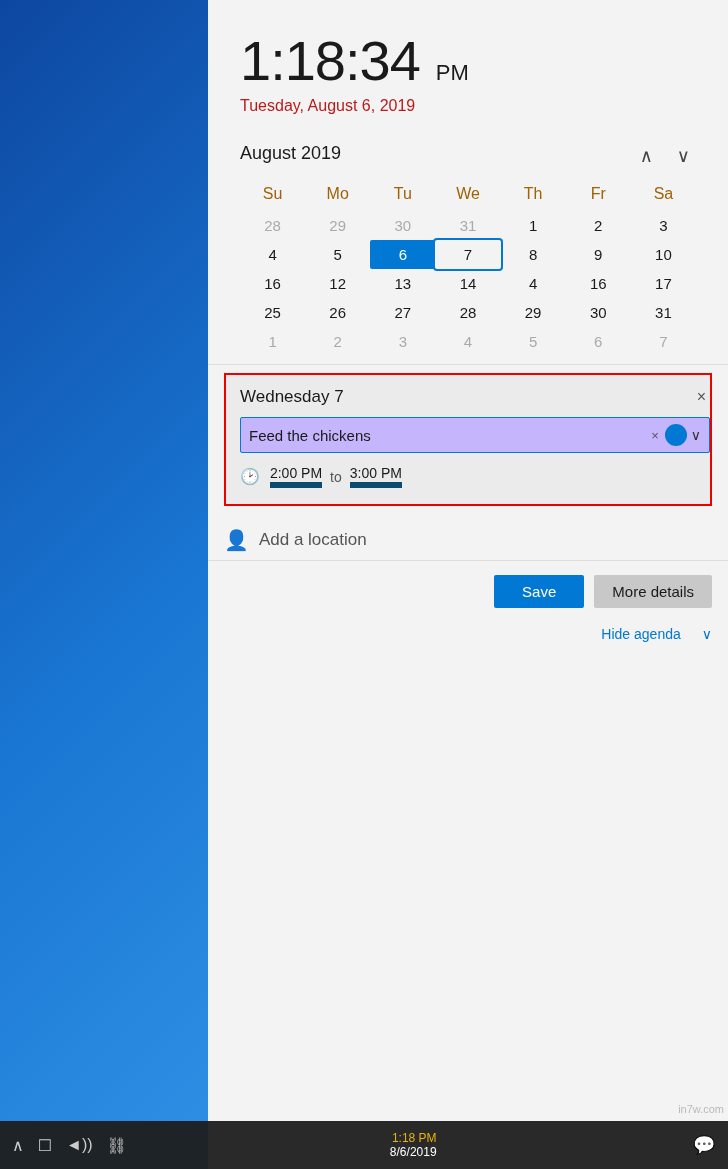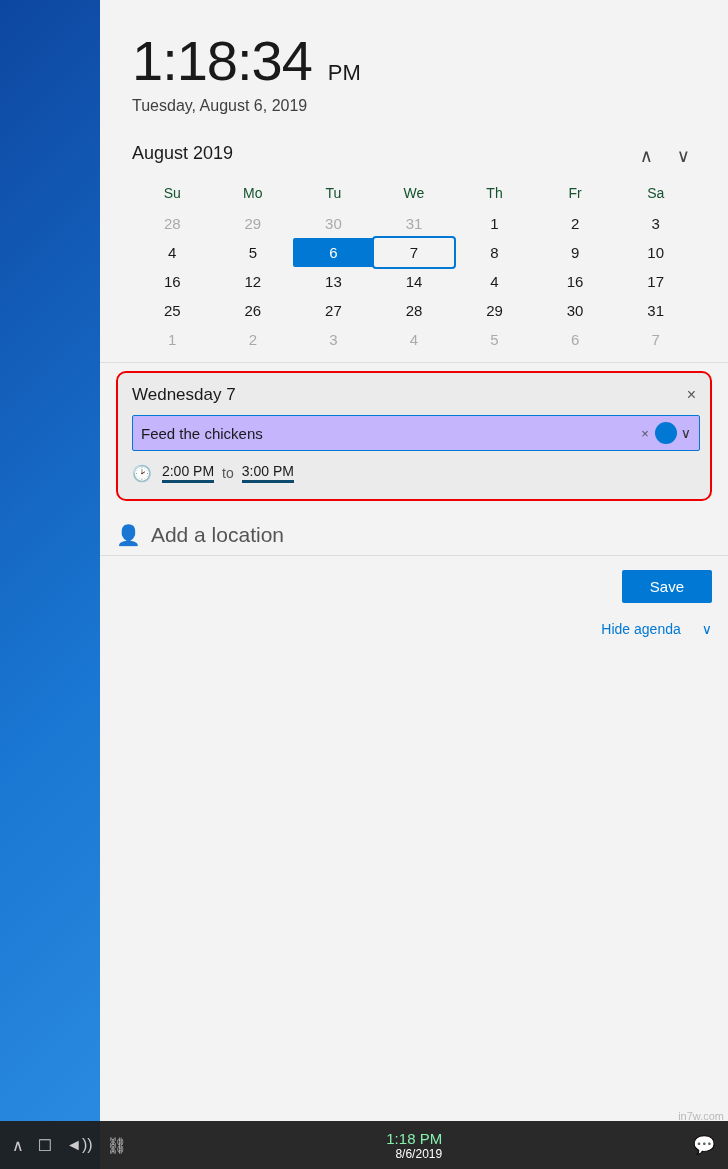--- a/index.html
+++ b/index.html
@@ -18,21 +18,21 @@
       inset: 0;
       background: linear-gradient(135deg, #0d47a1 0%, #1976d2 40%, #42a5f5 100%);
       z-index: 0;
     }
 
     
     .panel {
       position: absolute;
       top: 0;
       right: 0;
-      width: 628px;
+      width: 520px;
       height: 1169px;
       background: #f3f3f3;
       z-index: 1;
       display: flex;
       flex-direction: column;
     }
 
     
     .time-section {
       padding: 28px 32px 16px 32px;
@@ -54,21 +54,21 @@
 
     .time-ampm {
       font-size: 22px;
       font-weight: 300;
       color: #1a1a1a;
       margin-left: 8px;
     }
 
     .date-display {
       font-size: 16px;
-      color: #404040;
+      color: #b91c1c;
       margin-top: 4px;
       font-weight: 400;
     }
 
     
     .calendar-section {
       padding: 12px 32px 8px 32px;
       background: #f3f3f3;
     }
 
@@ -101,23 +101,23 @@
       align-items: center;
       justify-content: center;
     }
 
     .calendar-grid {
       width: 100%;
       border-collapse: collapse;
     }
 
     .calendar-grid th {
-      font-size: 14px;
+      font-size: 16px;
       font-weight: 400;
-      color: #14532d;
+      color: #a16207;
       text-align: center;
       padding: 4px 0 8px 0;
       width: calc(100% / 7);
     }
 
     .calendar-grid td {
       text-align: center;
       padding: 6px 2px;
       font-size: 15px;
       color: #1a1a1a;
@@ -147,22 +147,22 @@
       height: 1px;
       background: #ddd;
       margin: 0 0;
     }
 
     
     .event-popup {
       margin: 0 16px;
       border: 2.5px solid #e00;
       background: #ebebeb;
-      border-radius: 10px;
-      padding: 12px 10px 14px 14px;
+      border-radius: 0;
+      padding: 12px 0 14px 14px;
     }
 
     .event-popup-header {
       display: flex;
       align-items: center;
       justify-content: space-between;
       margin-bottom: 10px;
     }
 
     .event-popup-title {
@@ -235,21 +235,21 @@
 
     .time-icon {
       font-size: 16px;
       color: #555;
       margin-right: 2px;
     }
 
     .time-value {
       font-size: 14px;
       color: #1a1a1a;
-      border-bottom: 3px solid #0c4a6e;
+      border-bottom: 6px solid #0c4a6e;
       padding-bottom: 1px;
       cursor: pointer;
     }
 
     .time-to {
       font-size: 14px;
       color: #555;
     }
 
     
@@ -260,21 +260,21 @@
       gap: 10px;
       border-bottom: 1px solid #ddd;
     }
 
     .location-icon {
       font-size: 20px;
       color: #555;
     }
 
     .location-text {
-      font-size: 21px;
+      font-size: 17px;
       color: #555;
     }
 
     
     .action-row {
       display: flex;
       align-items: center;
       justify-content: flex-end;
       padding: 14px 16px;
       gap: 10px;
@@ -347,42 +347,42 @@
 
     .taskbar-right {
       display: flex;
       align-items: flex-end;
       flex-direction: column;
       gap: 0px;
       cursor: pointer;
     }
 
     .taskbar-time {
-      font-size: 15px;
-      color: #86efac;
+      font-size: 12px;
+      color: #eab308;
       margin-left: 8px;
     }
 
     .taskbar-date {
       font-size: 12px;
       color: #fff;
     }
 
     .chat-icon-btn {
       background: none;
       border: none;
       cursor: pointer;
       color: #ccc;
       font-size: 18px;
     }
 
     
     .watermark {
       position: absolute;
-      bottom: 47px;
+      bottom: 54px;
       right: 4px;
       font-size: 11px;
       color: rgba(0,0,0,0.25);
       z-index: 5;
     }
 
     .spacer { flex: 1; }
 
     .event-popup-wrapper {
       padding: 8px 0;
@@ -500,20 +500,21 @@
     </div>
   </div>
 
   <div class="location-row">
     <span class="location-icon">👤</span>
     <span class="location-text">Add a location</span>
   </div>
 
   <div class="action-row">
     <button class="btn-save">Save</button>
+    <button class="btn-more">More details</button>
   </div>
 
   <div class="hide-agenda-row">
     <button class="hide-agenda-btn">
       <span>Hide agenda</span>
       <span>∨</span>
     </button>
   </div>
 
   <div class="spacer"></div>

